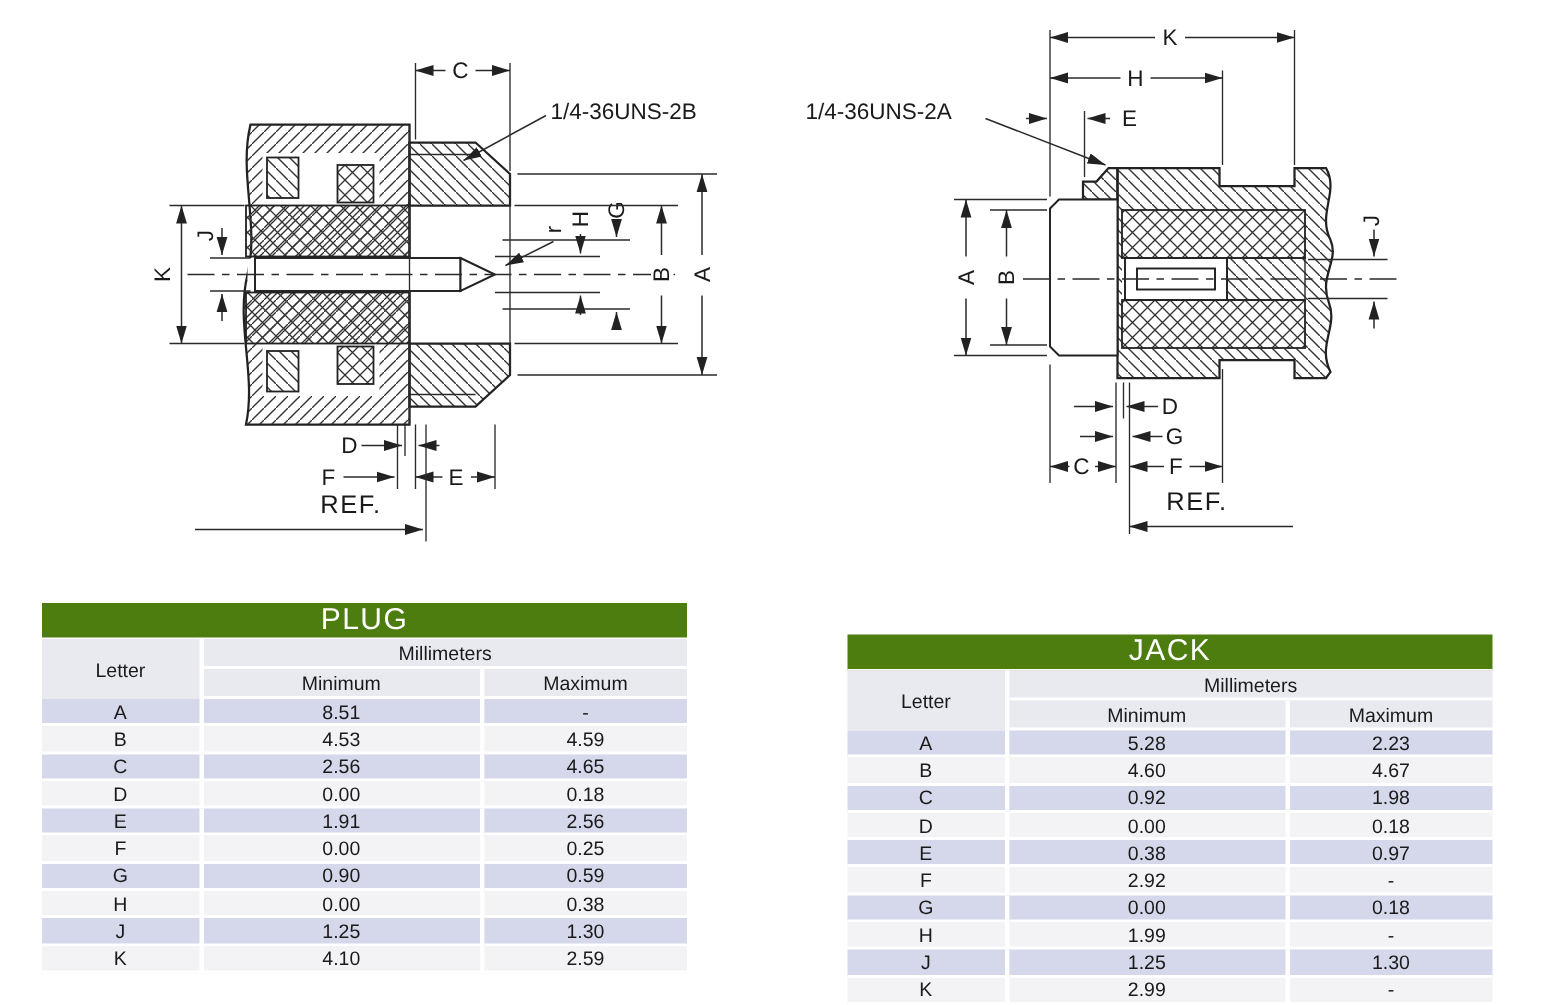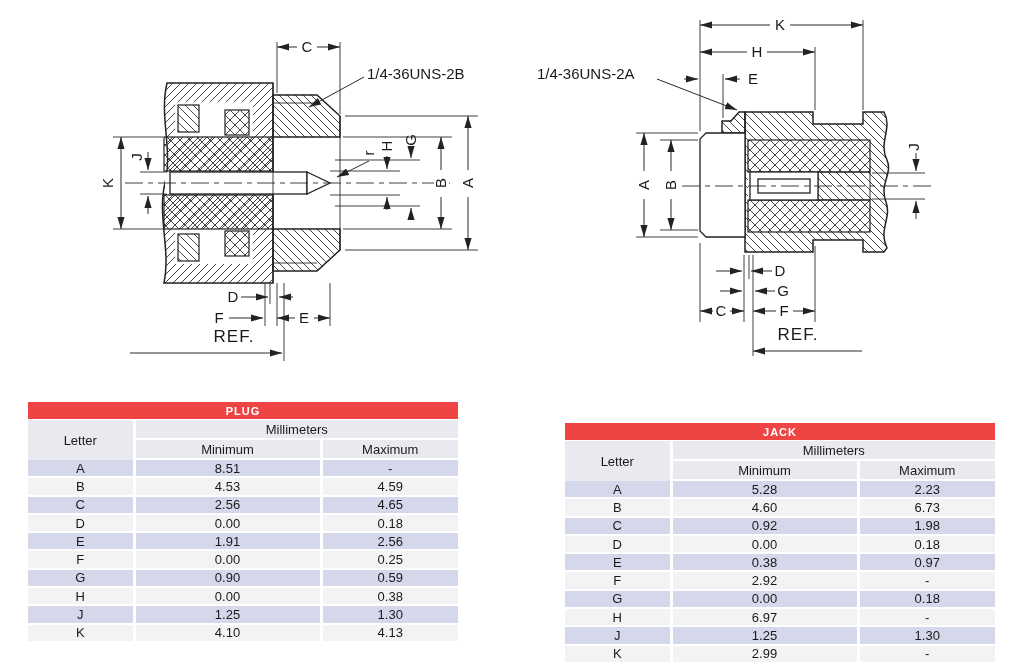--- a/index.html
+++ b/index.html
@@ -20,21 +20,21 @@
   .partBt{fill:url(#hB);stroke:#222;stroke-width:0.9;}
   .partX{fill:url(#hX);stroke:#222;stroke-width:1.2;}
   .gap{fill:#fff;stroke:none;}
   .arr2{marker-start:url(#ah);marker-end:url(#ah);}
   .arrE{marker-end:url(#ah);}
   .arrS{marker-start:url(#ah);}
 
   .tbl{position:absolute;width:430px;border-collapse:separate;border-spacing:0;
        font-size:13px;color:#1a1a1a;table-layout:fixed;}
   .tbl th,.tbl td{text-align:center;vertical-align:middle;padding:0;font-weight:normal;}
-  .tbl .title-bar{background:#ef4444;color:#fff;font-weight:bold;font-size:11px;
+  .tbl .title-bar{background:#4d7c0f;color:#fff;font-weight:normal;font-size:20px;
        height:17px;letter-spacing:1px;border-bottom:1px solid #fff;}
   .tbl thead th{background:#e9eaef;}
   .tbl .subh{height:18px;border-bottom:2px solid #fff;}
   .tbl .col-sep{border-right:3px solid #fff;}
   .tbl tbody td{height:16.3px;border-bottom:2px solid #fff;}
   .tbl tbody tr:nth-child(odd) td{background:#d5d7ea;}
   .tbl tbody tr:nth-child(even) td{background:#f3f3f6;}
   .c-letter{width:25%;} .c-min{width:43.5%;} .c-max{width:31.5%;}
   #plug-table{left:28px;top:402px;}
   #jack-table{left:565px;top:423px;}
@@ -282,21 +282,21 @@
         <td>0.38</td>
       </tr>
         <tr>
         <td class="col-sep">J</td>
         <td class="col-sep">1.25</td>
         <td>1.30</td>
       </tr>
         <tr>
         <td class="col-sep">K</td>
         <td class="col-sep">4.10</td>
-        <td>4.13</td>
+        <td>2.59</td>
       </tr>
       </tbody>
   </table>
 
   
   <table class="tbl" id="jack-table">
     <colgroup>
         <col class="c-letter">
         <col class="c-min">
         <col class="c-max">
@@ -317,21 +317,21 @@
     <tbody>
 
     <tr>
         <td class="col-sep">A</td>
         <td class="col-sep">5.28</td>
         <td>2.23</td>
       </tr>
         <tr>
         <td class="col-sep">B</td>
         <td class="col-sep">4.60</td>
-        <td>6.73</td>
+        <td>4.67</td>
       </tr>
         <tr>
         <td class="col-sep">C</td>
         <td class="col-sep">0.92</td>
         <td>1.98</td>
       </tr>
         <tr>
         <td class="col-sep">D</td>
         <td class="col-sep">0.00</td>
         <td>0.18</td>
@@ -346,21 +346,21 @@
         <td class="col-sep">2.92</td>
         <td>-</td>
       </tr>
         <tr>
         <td class="col-sep">G</td>
         <td class="col-sep">0.00</td>
         <td>0.18</td>
       </tr>
         <tr>
         <td class="col-sep">H</td>
-        <td class="col-sep">6.97</td>
+        <td class="col-sep">1.99</td>
         <td>-</td>
       </tr>
         <tr>
         <td class="col-sep">J</td>
         <td class="col-sep">1.25</td>
         <td>1.30</td>
       </tr>
         <tr>
         <td class="col-sep">K</td>
         <td class="col-sep">2.99</td>

